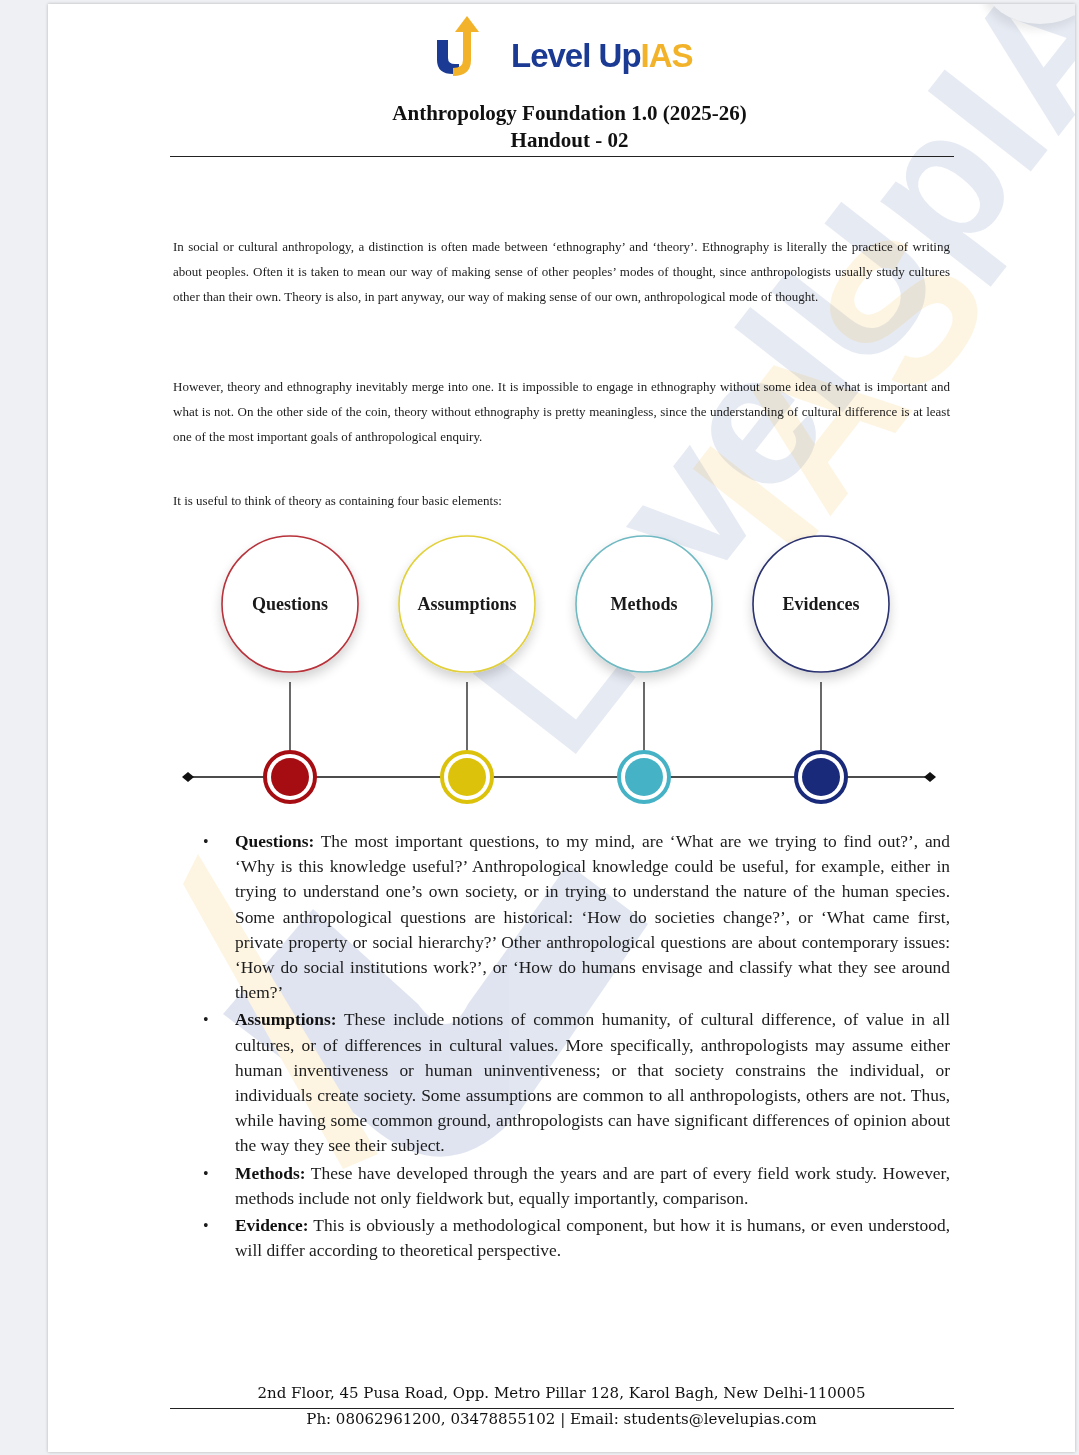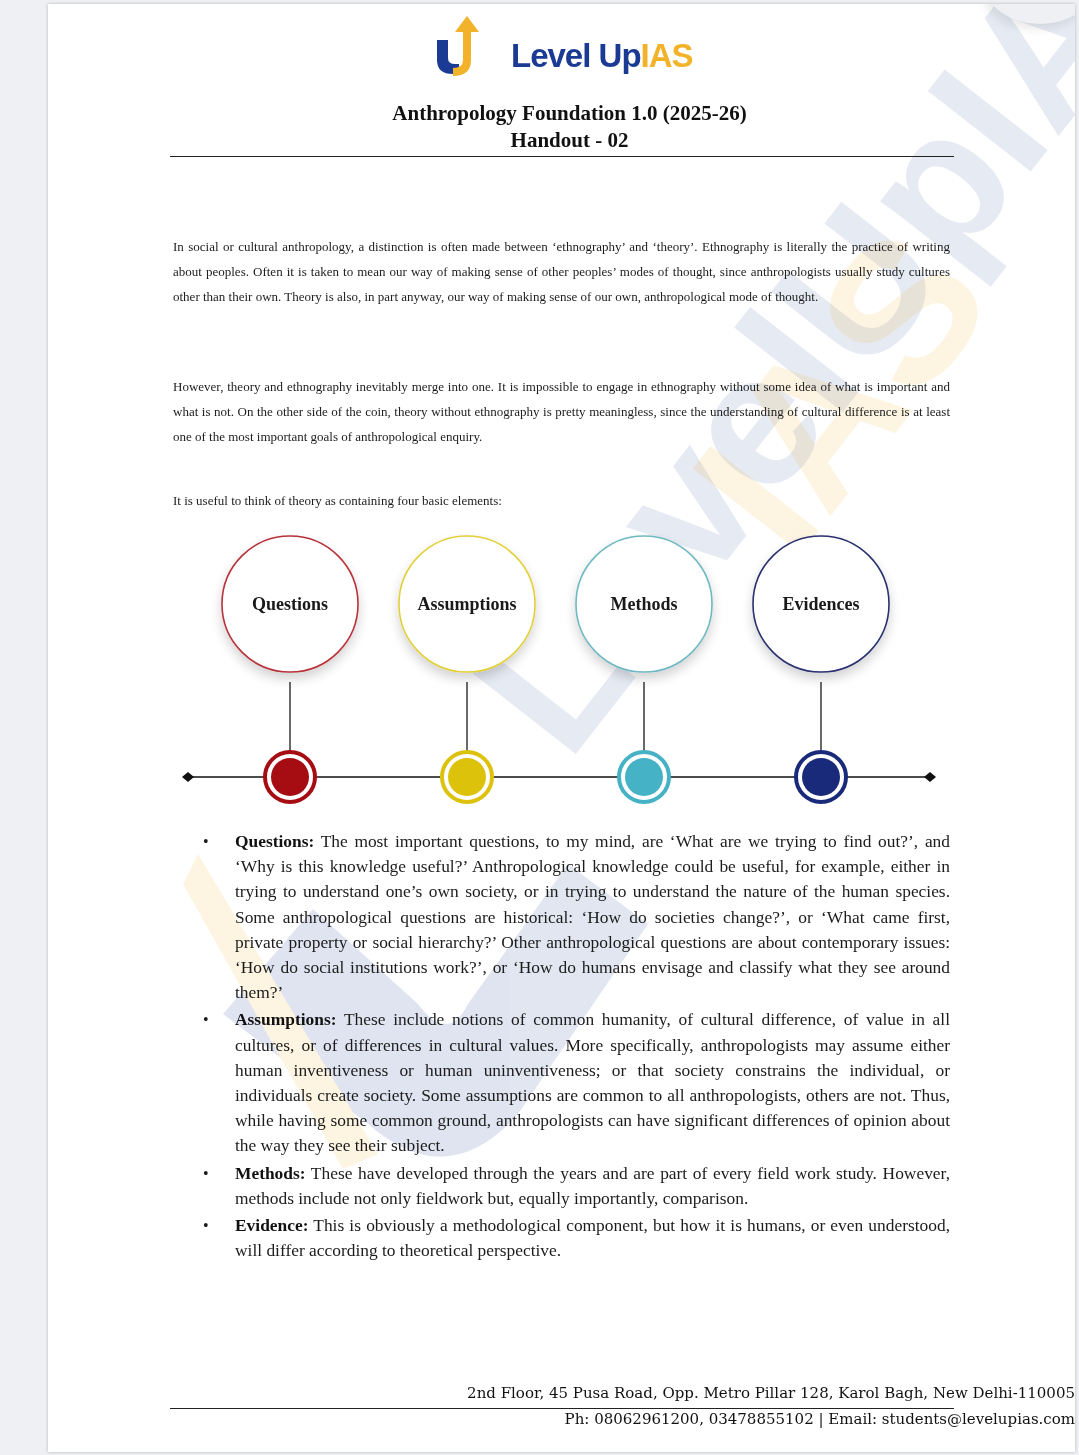--- a/index.html
+++ b/index.html
@@ -62,21 +62,21 @@
   .bullets {
     position: absolute; left: 150px; top: 825px; width: 752px; margin: 0; padding: 0; list-style: none;
     font-size: 17.4px; line-height: 25.2px; color: #1c1c1c;
   }
   .bullets li { position: relative; padding-left: 37px; text-align: justify; margin-bottom: 2px; }
   .bullets li .dot { position: absolute; left: 5px; top: 0; font-size: 16px; }
   .bullets li b { font-weight: bold; color: #111; }
 
   
   .footer-line1, .footer-line2 {
-    position: absolute; left: 0; width: 1027px; text-align: right;
+    position: absolute; left: 0; width: 1027px; text-align: center;
     font-family: "DejaVu Serif", "Liberation Serif", serif; font-size: 15px; color: #111;
   }
   .footer-line1 { top: 1380px; }
   .footer-rule { position: absolute; left: 122px; width: 784px; top: 1404px; border-top: 1.2px solid #222; }
   .footer-line2 { top: 1406px; }
 </style>
 </head>
 <body>
 
 <div class="page">

